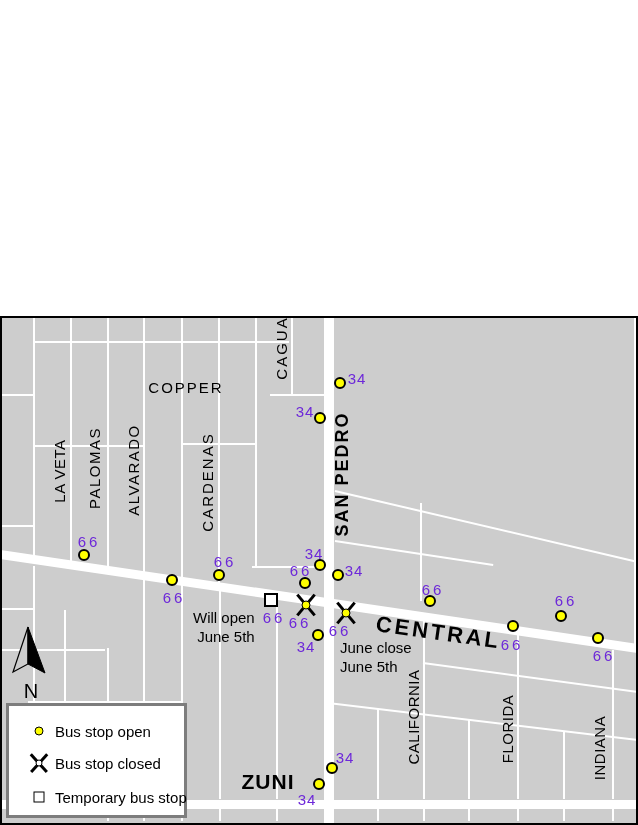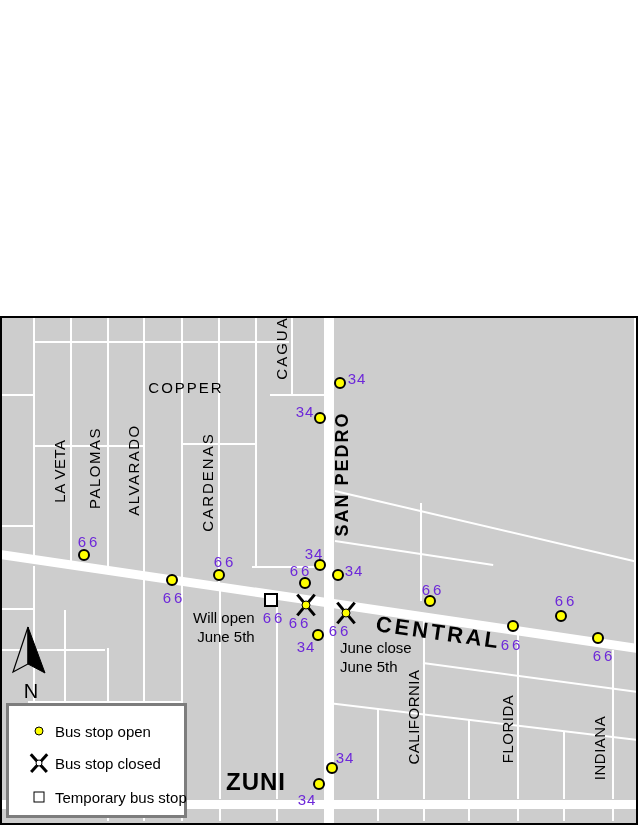--- a/index.html
+++ b/index.html
@@ -93,21 +93,21 @@
       <div class="slabel" style="font-size: 15px; letter-spacing: 0.5px; left: 59px; top: 155px; transform: translate(-50%, -50%) rotate(-90deg);">LA VETA</div>
       <div class="slabel" style="font-size: 15px; letter-spacing: 1.5px; left: 94px; top: 152px; transform: translate(-50%, -50%) rotate(-90deg);">PALOMAS</div>
       <div class="slabel" style="font-size: 15px; letter-spacing: 1.5px; left: 133px; top: 154px; transform: translate(-50%, -50%) rotate(-90deg);">ALVARADO</div>
       <div class="slabel" style="font-size: 15px; letter-spacing: 2px; left: 207px; top: 166px; transform: translate(-50%, -50%) rotate(-90deg);">CARDENAS</div>
       <div class="slabel" style="font-size: 15px; letter-spacing: 2px; left: 281px; top: 32px; transform: translate(-50%, -50%) rotate(-90deg);">CAGUA</div>
       <div class="slabel" style="font-size: 18px; letter-spacing: 2px; font-weight: bold; left: 342px; top: 158px; transform: translate(-50%, -50%) rotate(-90deg);">SAN PEDRO</div>
       <div class="slabel" style="font-size: 15px; letter-spacing: 0.5px; left: 413px; top: 401px; transform: translate(-50%, -50%) rotate(-90deg);">CALIFORNIA</div>
       <div class="slabel" style="font-size: 15px; letter-spacing: 0.5px; left: 507px; top: 413px; transform: translate(-50%, -50%) rotate(-90deg);">FLORIDA</div>
       <div class="slabel" style="font-size: 15px; letter-spacing: 0.5px; left: 599px; top: 432px; transform: translate(-50%, -50%) rotate(-90deg);">INDIANA</div>
       <div class="slabel" style="font-size: 22px; letter-spacing: 3px; font-weight: bold; left: 376px; top: 308px; transform-origin: left center; transform: translateY(-50%) rotate(8deg);">CENTRAL</div>
-      <div class="slabel" style="font-size: 24px; letter-spacing: 1px; font-weight: bold; left: 256px; top: 466px; transform: translate(-50%, -50%) rotate(0deg);">ZUNI</div>
+      <div class="slabel" style="font-size: 21px; letter-spacing: 1px; font-weight: bold; left: 268px; top: 466px; transform: translate(-50%, -50%) rotate(0deg);">ZUNI</div>
     </div>
   <div id="stops-layer">
       <div class="stop-open" style="left: 84px; top: 239px;"></div>
       <div class="rlabel r66" style="left: 89px; top: 225px;">66</div>
       <div class="stop-open" style="left: 172px; top: 264px;"></div>
       <div class="rlabel r66" style="left: 174px; top: 281px;">66</div>
       <div class="stop-open" style="left: 219px; top: 259px;"></div>
       <div class="rlabel r66" style="left: 225px; top: 245px;">66</div>
       <div class="stop-open" style="left: 305px; top: 267px;"></div>
       <div class="rlabel r66" style="left: 301px; top: 254px;">66</div>

